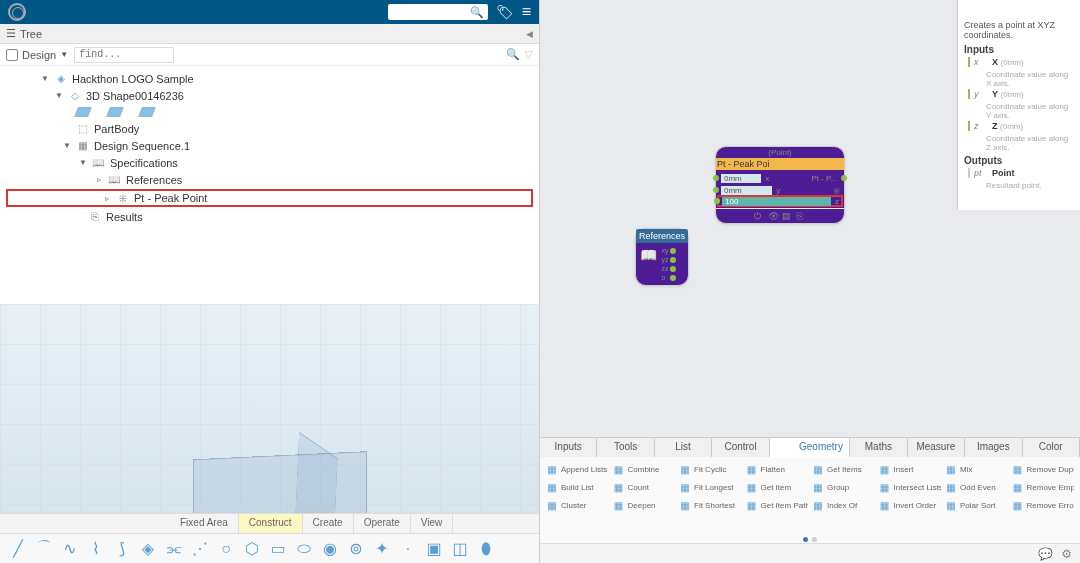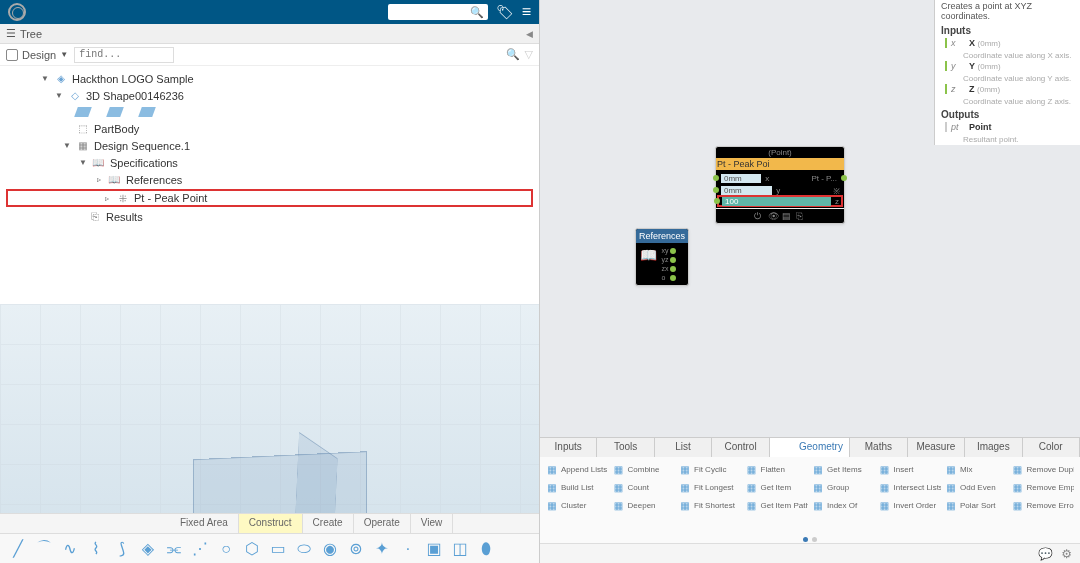--- a/index.html
+++ b/index.html
@@ -50,33 +50,33 @@
 .plane.yz { width: 150px; height: 150px; transform: rotateY(75deg) rotateZ(10deg); top: 40px; left: 80px; }
 .plane.xz { width: 180px; height: 160px; transform: rotateX(10deg) rotateY(-15deg); top: 50px; left: 30px; }
 .viewport-tabs { position: absolute; bottom: 0; left: 0; right: 0; height: 20px; background: #f5f5f5; border-top: 1px solid #ddd; display: flex; font-size: 10px; }
 .viewport-tab { padding: 3px 10px; border-right: 1px solid #ddd; color: #666; cursor: pointer; }
 .viewport-tab:first-child { margin-left: 170px; }
 .viewport-tab.active { background: #fef9c3; }
 .bottom-toolbar { height: 30px; background: #f8f8f8; border-top: 1px solid #ddd; display: flex; align-items: center; padding: 0 8px; gap: 6px; }
 .tool-icon { width: 20px; height: 20px; display: flex; align-items: center; justify-content: center; color: #5a9fd4; font-size: 16px; }
 
 
-.help-panel { position: absolute; right: 0; top: 0; width: 146px; background: #fff; border-left: 1px solid #ccc; padding: 1px 6px; font-size: 10px; z-index: 10; }
+.help-panel { position: absolute; right: 0; top: 0; width: 123px; background: #fff; border-left: 1px solid #ccc; padding: 20px 6px; font-size: 10px; z-index: 10; }
 .help-desc { color: #555; margin-bottom: 4px; font-size: 9px; }
 .help-section { font-weight: bold; color: #444; margin: 3px 0 2px; font-size: 10px; }
 .help-param { display: flex; gap: 6px; margin: 1px 0 3px 4px; font-size: 9px; border-left: 2px solid #8bc34a; padding-left: 4px; }
 .help-param.out { border-left-color: #ccc; }
 .help-letter { font-style: italic; color: #888; width: 12px; }
 .help-name { font-weight: bold; color: #333; }
 .help-meta { color: #aaa; font-size: 8px; }
 .help-sub { color: #aaa; font-size: 8px; margin-left: 22px; }
 
 
 .graph-canvas { flex: 1; position: relative; }
-.node { position: absolute; background: #000000; border: 1px solid #ccc; border-radius: 3px; font-size: 9px; box-shadow: 0 1px 3px rgba(0,0,0,0.1); }
+.node { position: absolute; background: #4c1d95; border: 1px solid #ccc; border-radius: 11px; font-size: 9px; box-shadow: 0 1px 3px rgba(0,0,0,0.1); }
 .node-point { left: 175px; top: 146px; width: 130px; }
 .node-header { text-align: center; color: #888; font-size: 8px; padding: 1px; }
 .node-title { background: #f2b84b; color: #333; text-align: left; padding: 1px; font-size: 9px; }
 .node-body { padding: 2px; }
 .node-row { display: flex; align-items: center; height: 12px; gap: 2px; }
 .node-port-in { width: 6px; height: 6px; background: #8bc34a; border-radius: 50%; margin-left: -5px; }
 .node-port-out { width: 6px; height: 6px; background: #8bc34a; border-radius: 50%; margin-right: -5px; margin-left: auto; }
 .node-field { background: #d4e8f0; padding: 0 3px; flex: 1; font-size: 8px; color: #555; }
 .node-label-r { font-size: 8px; color: #888; padding: 0 2px; }
 .node-highlight { border: 2px solid #d33; margin: -1px; align-items: center; }

